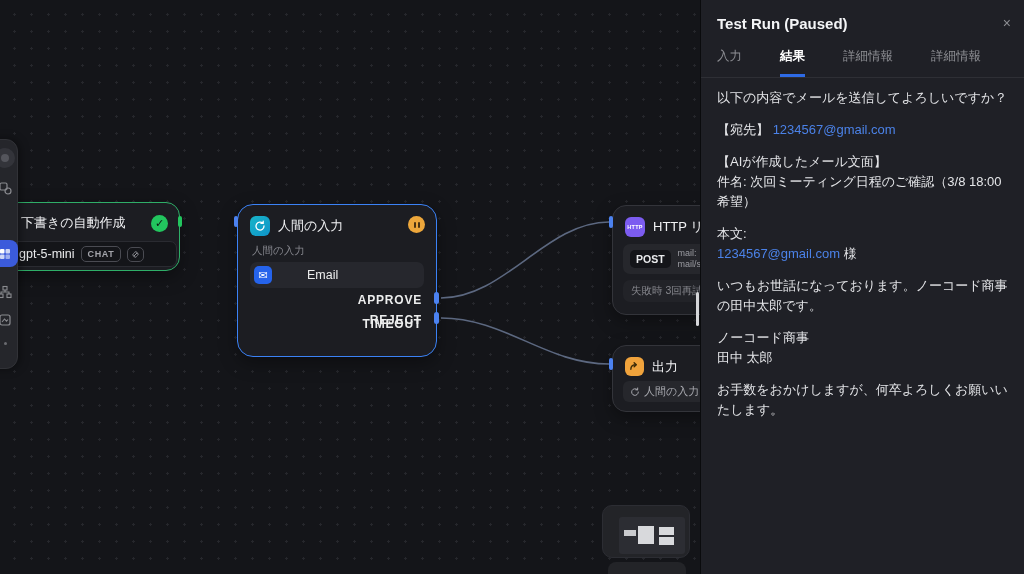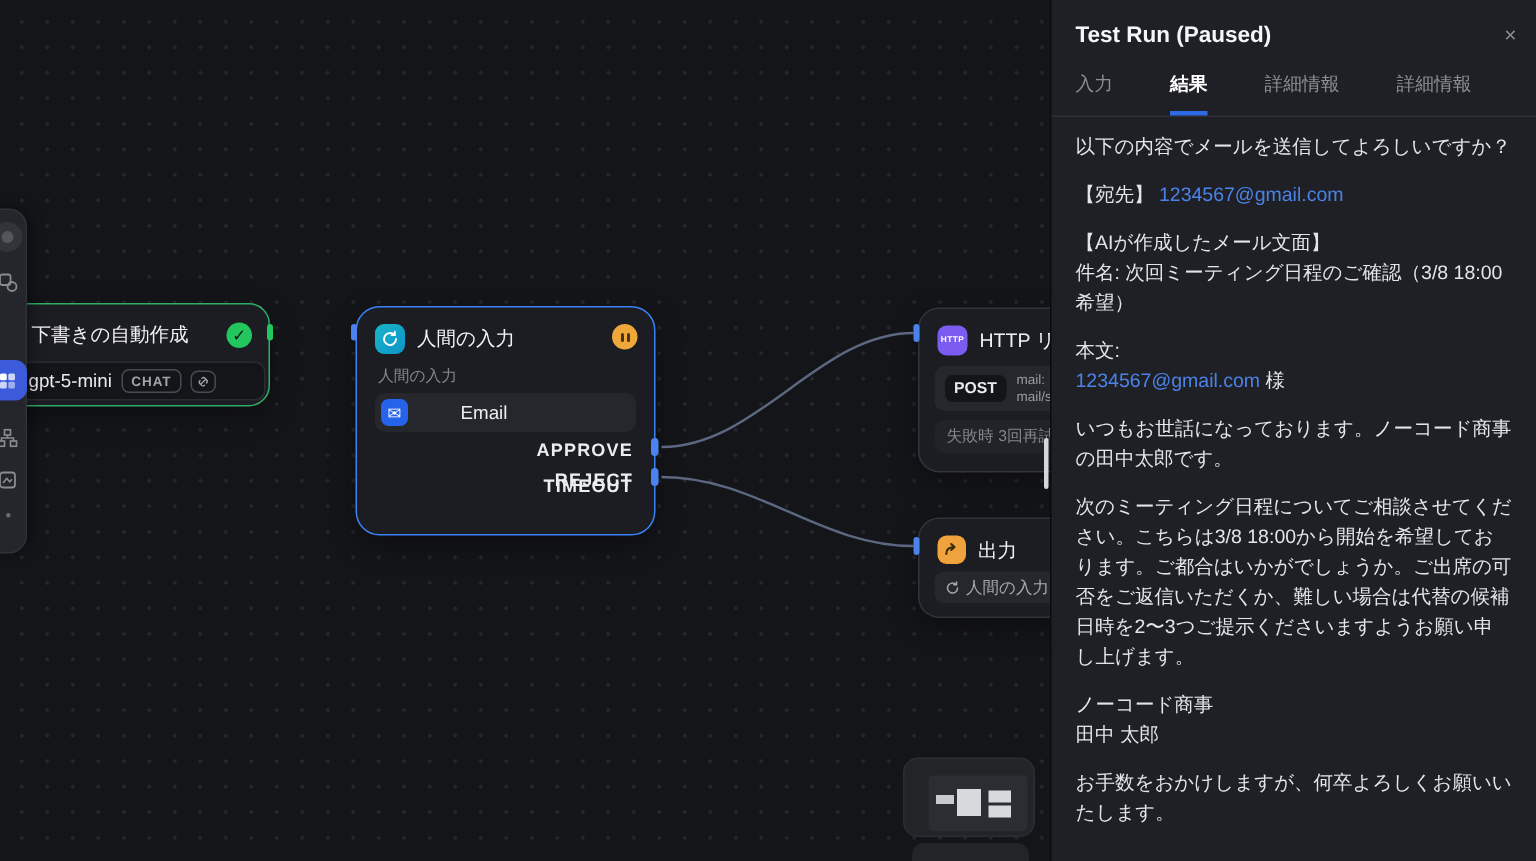--- a/index.html
+++ b/index.html
@@ -248,19 +248,18 @@
       <span class="tab active">結果</span>
       <span class="tab">詳細情報</span>
       <span class="tab">詳細情報</span>
     </div>
     <div class="p-body" id="panel-body">
         <p><span>以下の内容でメールを送信してよろしいですか？</span></p>
         <p><span>【宛先】 </span><span class="link">1234567@gmail.com</span><br></p>
         <p><span>【AIが作成したメール文面】</span><br><span>件名: 次回ミーティング日程のご確認（3/8 18:00希望）</span></p>
         <p><span>本文:</span><br><span class="link">1234567@gmail.com</span><span> 様</span></p>
         <p><span>いつもお世話になっております。ノーコード商事の田中太郎です。</span></p>
-        <p><span>次のミーティング日程についてご相談させてください。こちらは3/8 18:00から開始を希望しております。ご都合はいかがでしょうか。ご出席の可否をご返信いただくか、難しい場合は代替の候補日時を2〜3つご提示くださいますようお願い申し上げます。</span></p>
         <p><span>ノーコード商事</span><br><span>田中 太郎</span><br></p>
         <p><span>お手数をおかけしますが、何卒よろしくお願いいたします。</span></p>
       </div>
   </aside>
   <div class="pscroll"></div>
 </div>
 
 </body></html>

